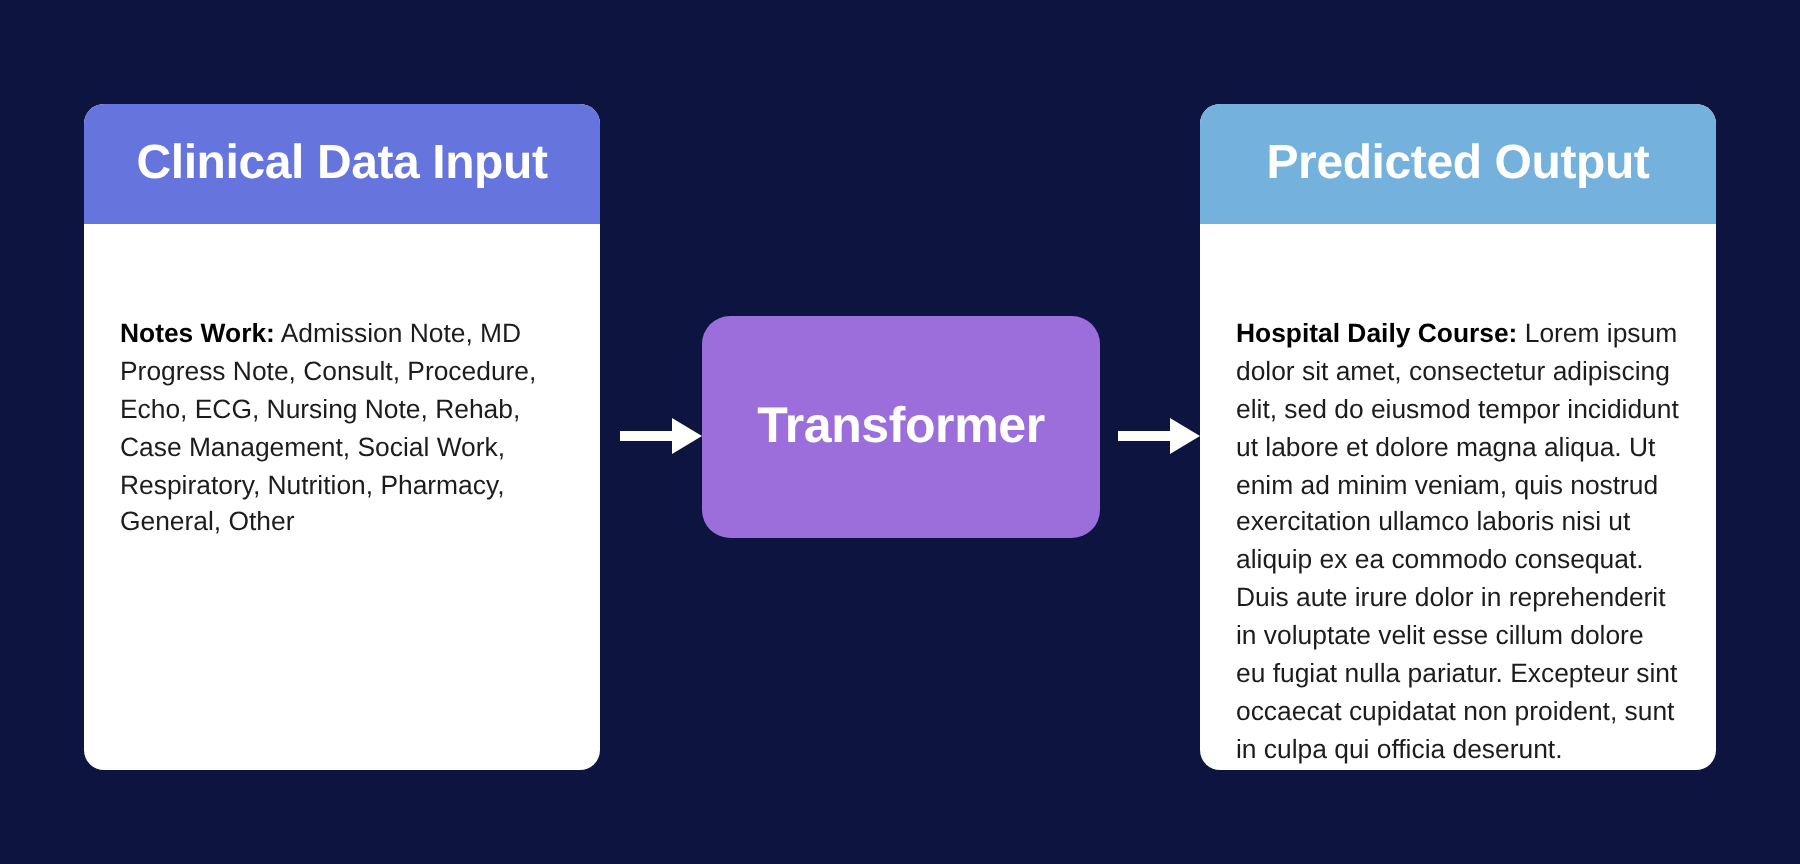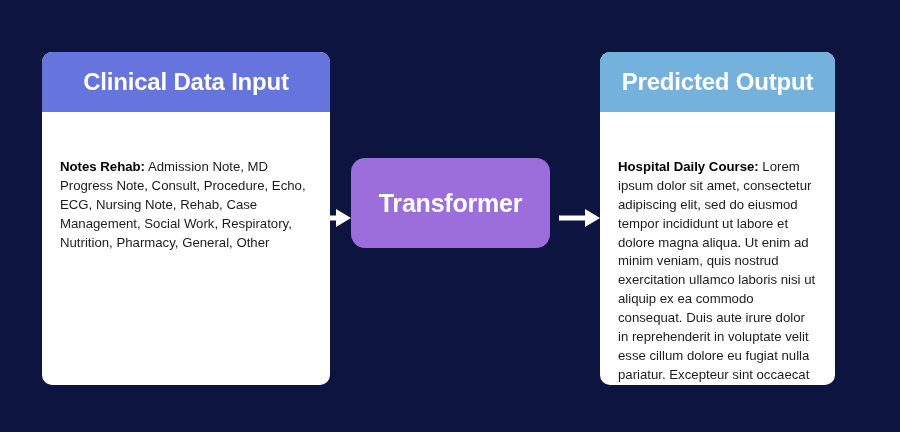--- a/index.html
+++ b/index.html
@@ -26,27 +26,27 @@
     position: absolute;
     background: #ffffff;
     border-radius: 10px;
     overflow: hidden;
     display: flex;
     flex-direction: column;
   }
   .card-left {
     left: 42px;
     top: 52px;
-    width: 288px;
+    width: 258px;
     height: 333px;
   }
   .card-right {
     left: 600px;
     top: 52px;
-    width: 235px;
+    width: 258px;
     height: 333px;
   }
   .card-header {
     height: 60px;
     flex: 0 0 60px;
     display: flex;
     align-items: center;
     justify-content: center;
     color: #ffffff;
     font-size: 24px;
@@ -72,21 +72,21 @@
     font-weight: bold;
     color: #000000;
   }
 
   
   .transformer-box {
     position: absolute;
     left: 351px;
     top: 158px;
     width: 199px;
-    height: 90px;
+    height: 111px;
     background: #9b6edb;
     border-radius: 14px;
     display: flex;
     align-items: center;
     justify-content: center;
   }
   .transformer-label {
     color: #ffffff;
     font-size: 25px;
     font-weight: bold;
@@ -107,21 +107,21 @@
 <body>
 
 <div class="canvas">
 
   <div class="card card-left">
     <div class="card-header input-header">
       <span>Clinical Data Input</span>
     </div>
     <div class="card-body">
       <p class="para">
-        <span class="lead">Notes Rehab:</span><span> Admission Note, MD Progress Note, Consult, Procedure, Echo, ECG, Nursing Note, Rehab, Case Management, Social Work, Respiratory, Nutrition, Pharmacy, General, Other</span>
+        <span class="lead">Notes Work:</span><span> Admission Note, MD Progress Note, Consult, Procedure, Echo, ECG, Nursing Note, Rehab, Case Management, Social Work, Respiratory, Nutrition, Pharmacy, General, Other</span>
       </p>
     </div>
   </div>
 
   <div class="arrow arrow-in">
     <svg width="42" height="24" viewBox="0 0 42 24">
       <path d="M0 9.5 H26 V3 L41 12 L26 21 V14.5 H0 Z" fill="#ffffff"></path>
     </svg>
   </div>
 

